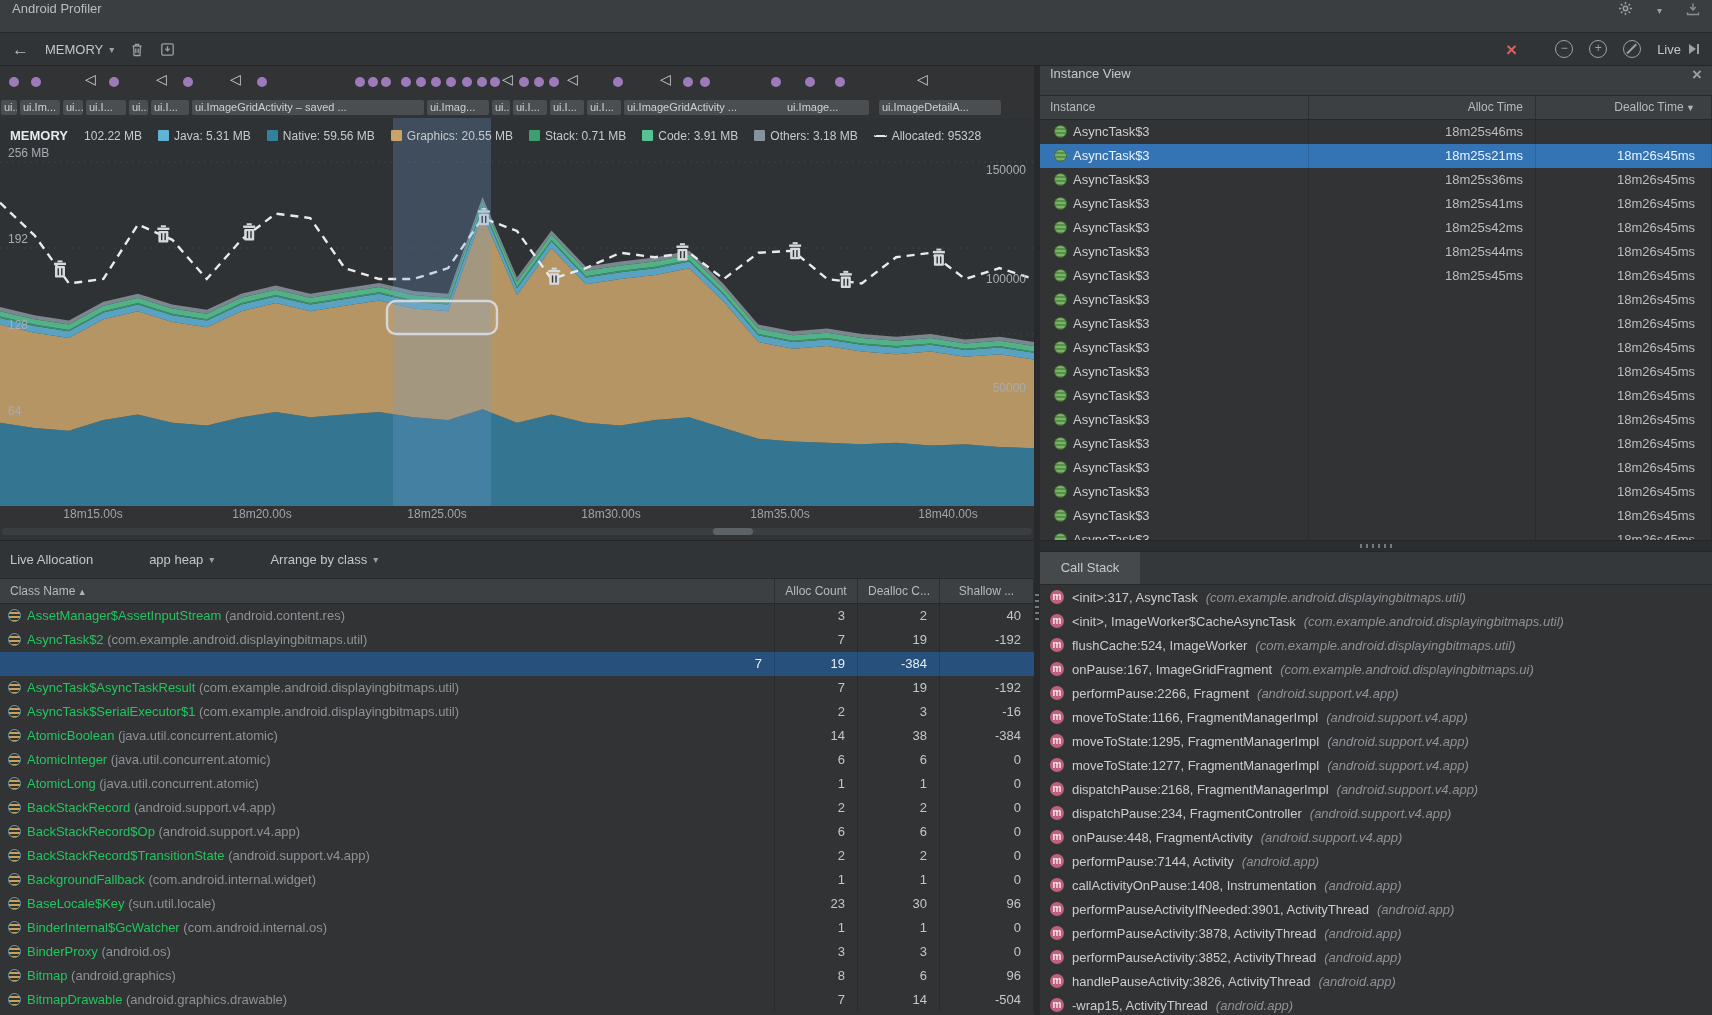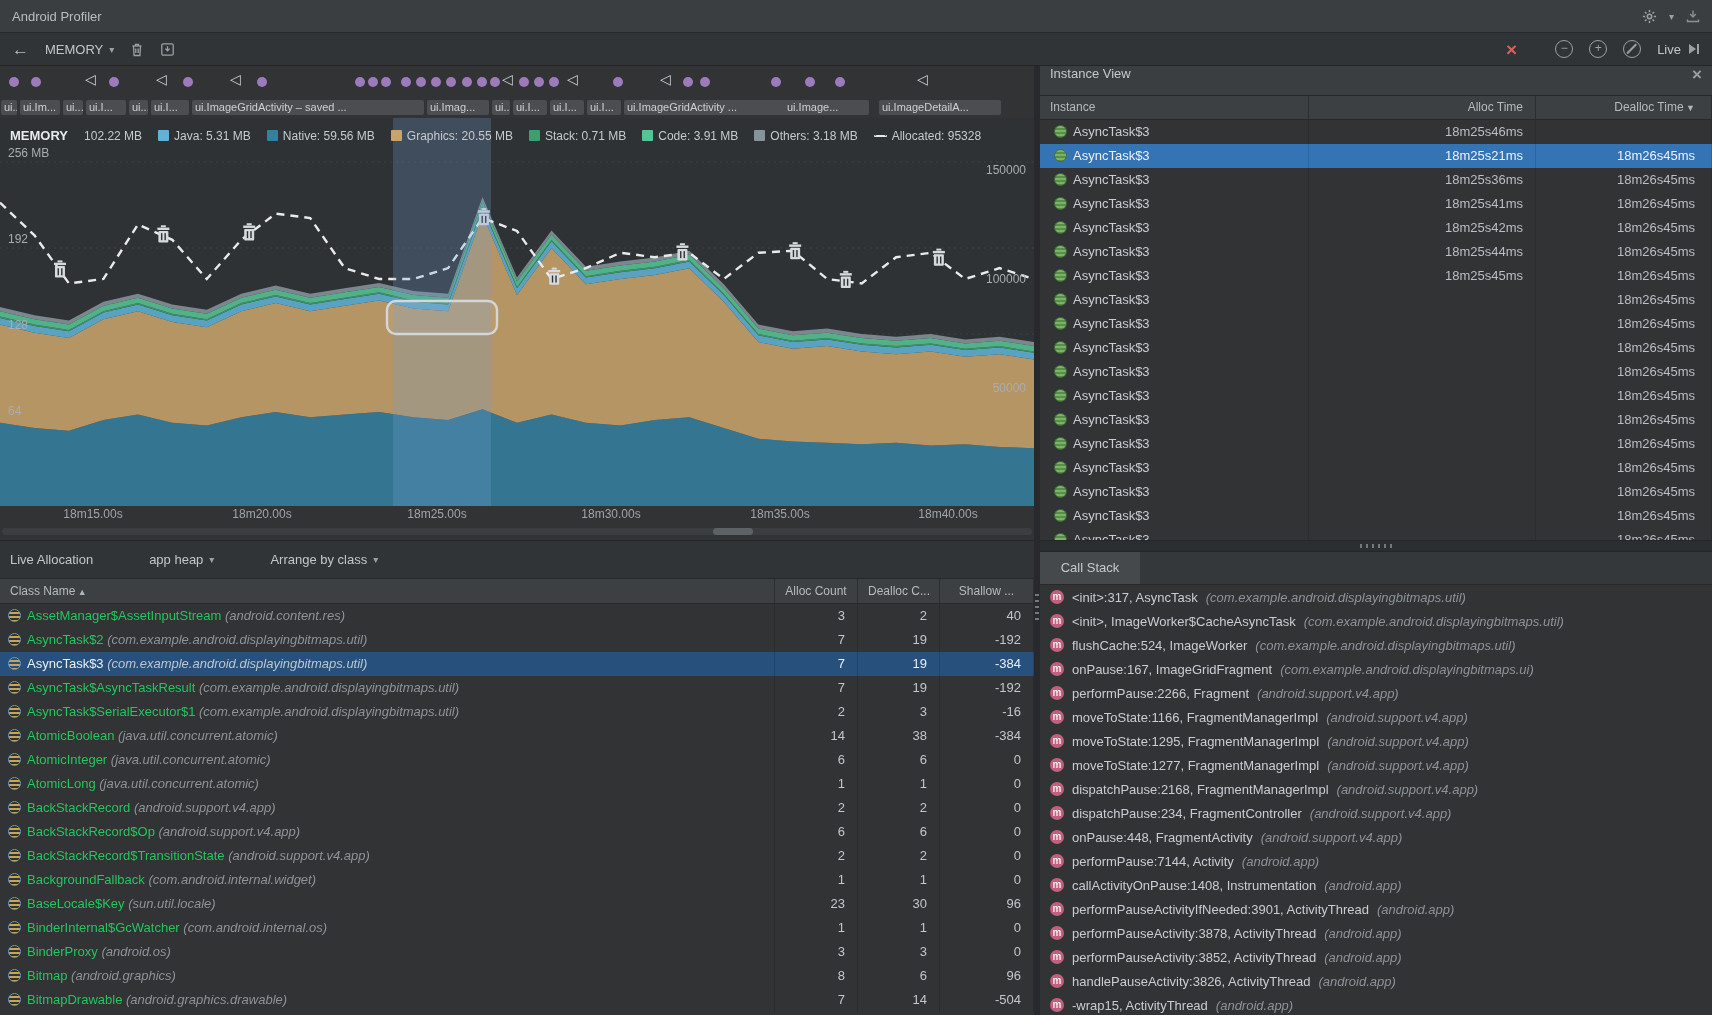--- a/index.html
+++ b/index.html
@@ -1,21 +1,21 @@
 <!DOCTYPE html>
 <html><head>
 <meta charset="utf-8">
 <style>
   html,body{margin:0;padding:0}
   body{width:1712px;height:1015px;overflow:hidden;background:#313335;
        font-family:"Liberation Sans",sans-serif;font-size:13px;color:#bbbec2}
   .spacer{flex:1}
   
   .titlebar{height:29px;background:#3b3e40;border-bottom:1px solid #26282a;
-            display:flex;align-items:center;padding:16px 12px;box-sizing:border-box;gap:12px}
+            display:flex;align-items:flex-end;padding:16px 12px;box-sizing:border-box;gap:24px}
   .titlebar .title{color:#b9bdc1}
   .tb-icon{display:inline-flex;align-items:center;cursor:default}
   .caret{color:#9aa0a6;font-size:10px}
   
   .toolbar{height:33px;background:#313437;border-bottom:1px solid #232527;
            display:flex;align-items:center;padding:0 12px;box-sizing:border-box;gap:16px}
   .back{color:#b9bdc1;font-size:17px;line-height:1}
   .combo{display:inline-flex;align-items:center;gap:6px;color:#c3c6c9}
   .closex{color:#e05c5c;font-size:19px;font-weight:bold;line-height:1}
   .circlebtn{width:16px;height:16px;border:1.5px solid #9aa0a6;border-radius:50%;
@@ -61,21 +61,21 @@
   .sort{font-size:9px;color:#aeb4b9}
   .alloc-body{height:415px;overflow:hidden}
   .trow{height:24px}
   .trow .cell{line-height:24px;border-right:1px solid rgba(0,0,0,.14);box-sizing:border-box;
               white-space:nowrap;overflow:hidden}
   .trow .cell.num{text-align:right;padding-right:12px;color:#c3c7cb}
   .trow.sel{background:#27517c}
   .trow.sel .cname,.trow.sel .cell.num{color:#e8eef5}
   .trow.sel .cpkg{color:#b9c6d2}
   .cname{color:#22c55e}
-  .cpkg{color:#8e9398;font-style:italic}
+  .cpkg{color:#8e9398;}
   .cicon{display:inline-block;width:13px;height:13px;border:1.5px solid #54a1c6;border-radius:50%;
          background:repeating-linear-gradient(180deg,transparent 0 2px,#c9a353 2px 4px);
          vertical-align:-2px;margin:0 6px 0 8px;box-sizing:border-box}
   
   .iv-title{height:30px;background:#3b3e41;border-bottom:1px solid #26282a;display:flex;
             align-items:flex-start;padding:0 10px;box-sizing:border-box;color:#c5c8cb}
   .xclose{color:#9aa0a6;font-size:17px;font-weight:bold;line-height:1}
   .iv-head,.ivrow{display:grid;grid-template-columns:269px 227px 176px}
   .iv-head{height:24px;background:#3c4043;border-bottom:1px solid #26282a;font-size:12px;color:#b6babd;box-sizing:border-box}
   .iv-head .hcell{line-height:23px}
@@ -387,21 +387,20 @@
           <div class="cell num">2</div>
           <div class="cell num">40</div>
         </div>
         <div class="trow">
           <div class="cell"><span class="cicon"></span><span class="cname">AsyncTask$2</span><span class="cpkg"> (com.example.android.displayingbitmaps.util)</span></div>
           <div class="cell num">7</div>
           <div class="cell num">19</div>
           <div class="cell num">-192</div>
         </div>
         <div class="trow sel">
-          <div class="cell"><span class="cicon"></span><span class="cname">AsyncTask$3</span><span class="cpkg"> (com.example.android.displayingbitmaps.util)</span></div>
           <div class="cell num">7</div>
           <div class="cell num">19</div>
           <div class="cell num">-384</div>
         </div>
         <div class="trow">
           <div class="cell"><span class="cicon"></span><span class="cname">AsyncTask$AsyncTaskResult</span><span class="cpkg"> (com.example.android.displayingbitmaps.util)</span></div>
           <div class="cell num">7</div>
           <div class="cell num">19</div>
           <div class="cell num">-192</div>
         </div>

